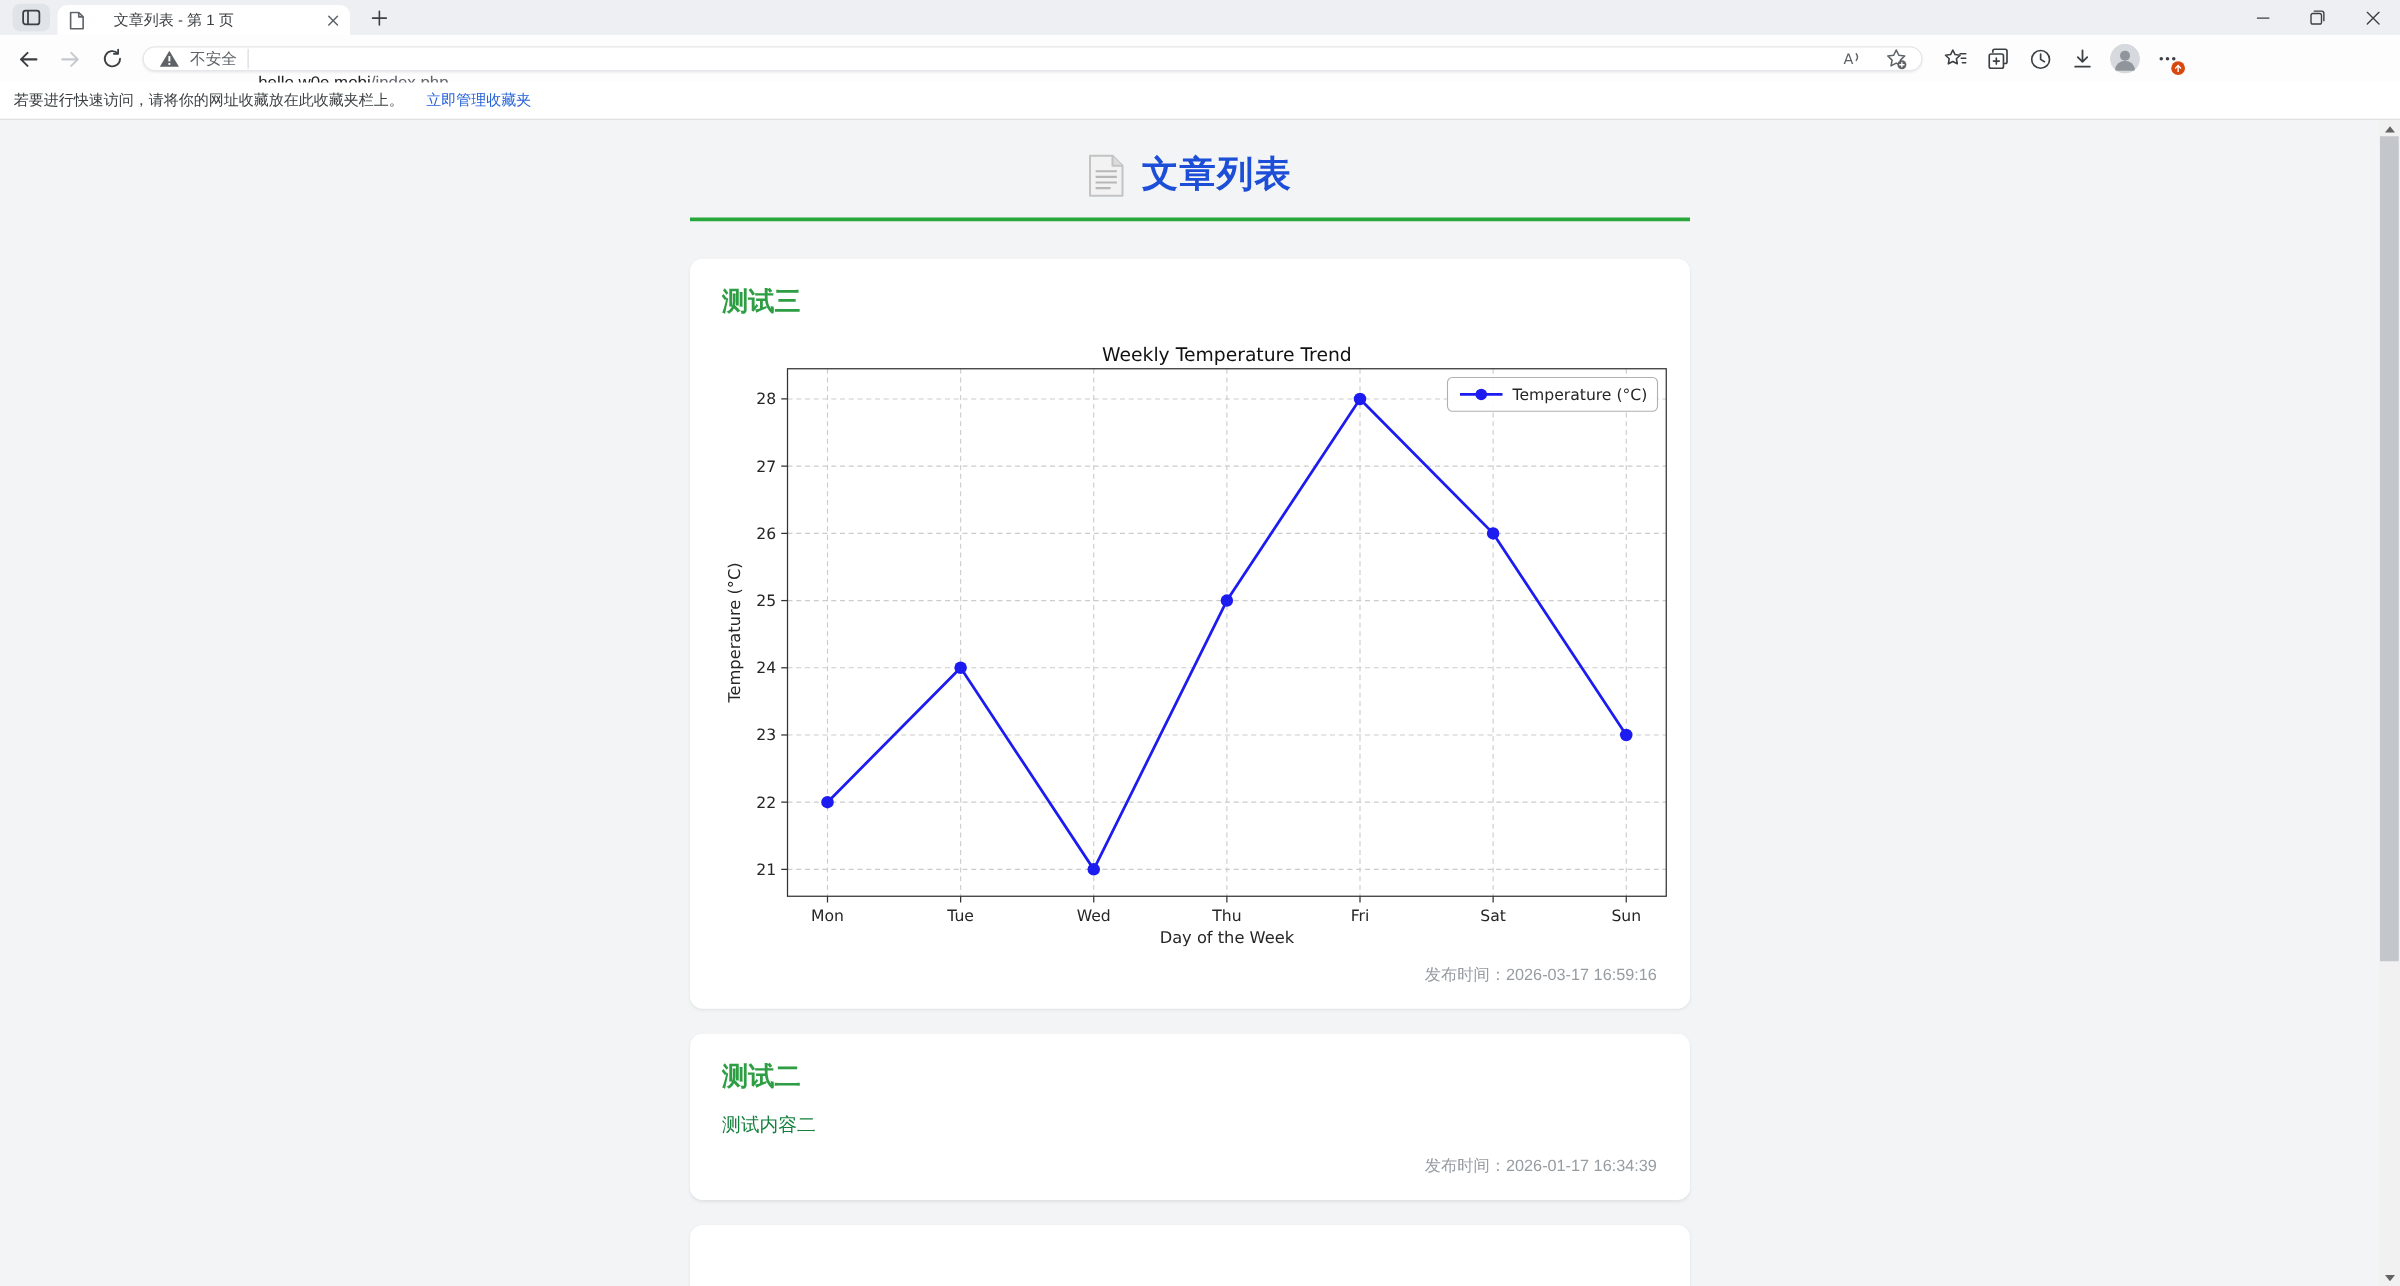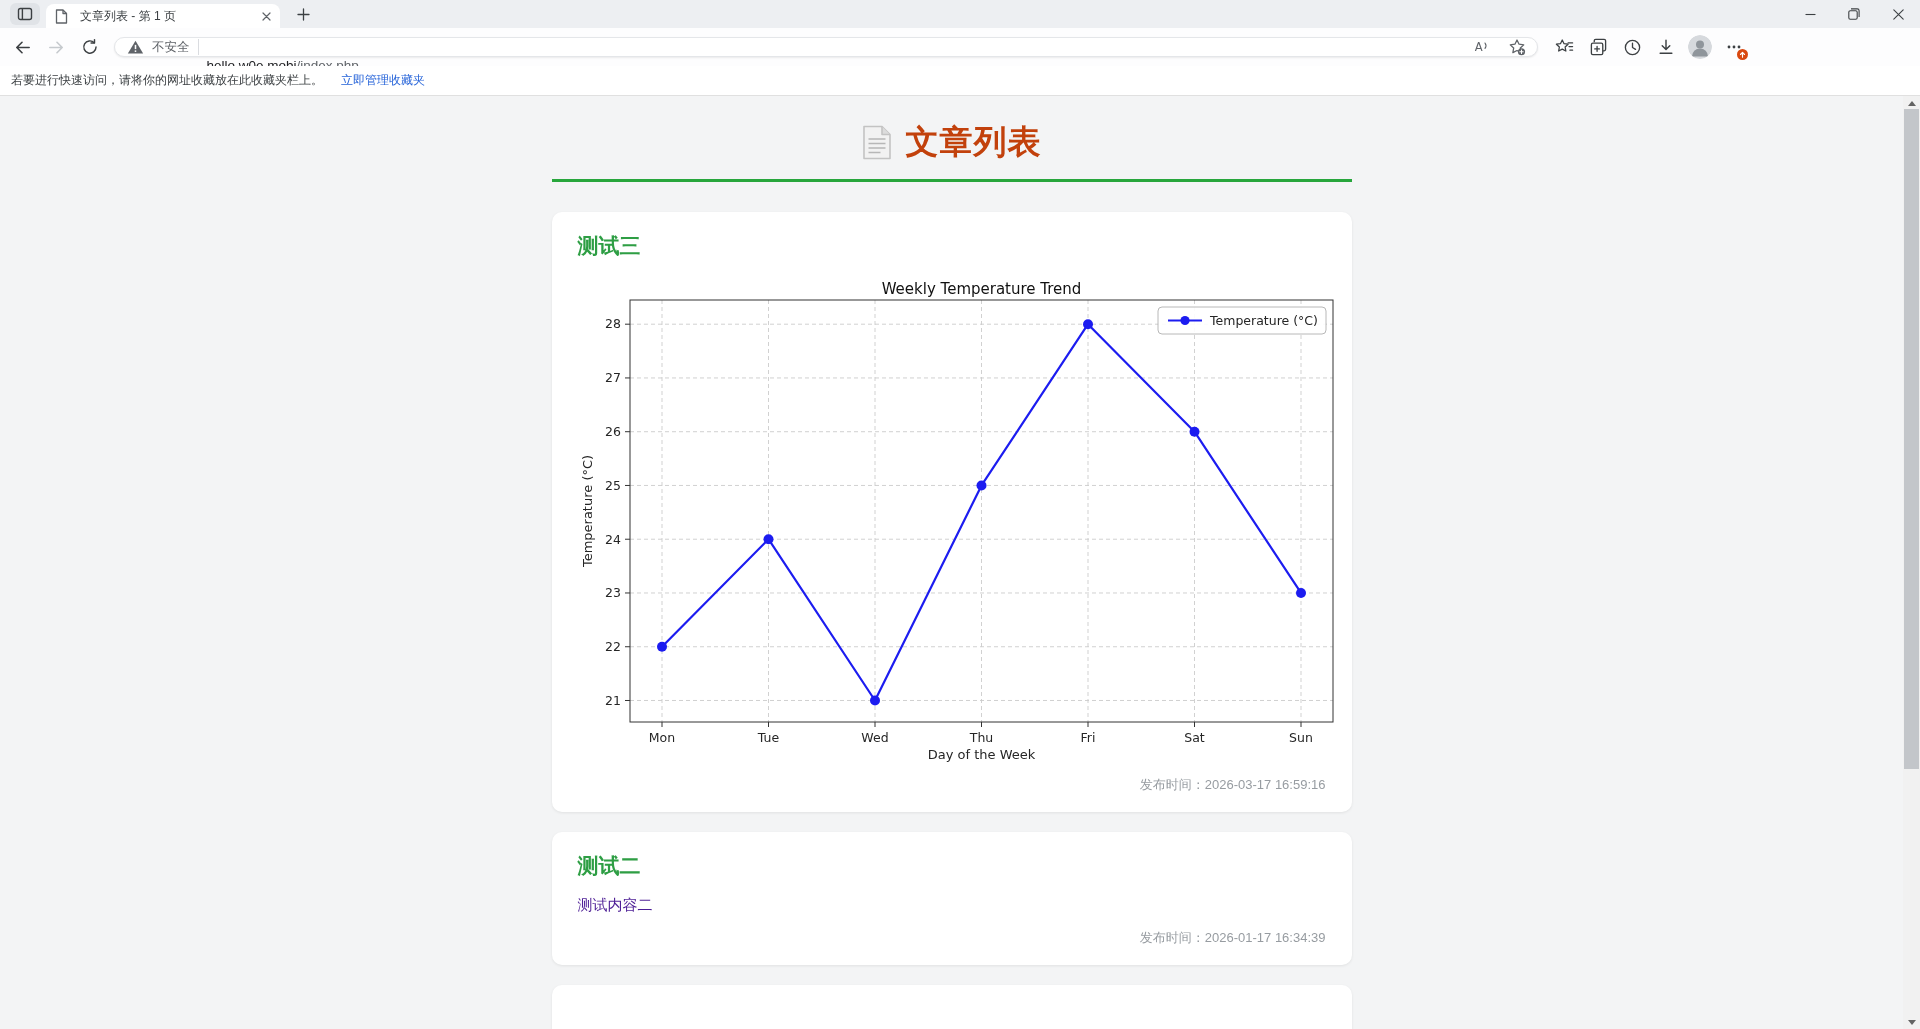--- a/index.html
+++ b/index.html
@@ -2,21 +2,21 @@
 <html><head>
 <meta charset="utf-8">
 <style>
   * { margin:0; padding:0; box-sizing:border-box; }
   html,body { width:1920px; height:1029px; overflow:hidden; font-family:"Liberation Sans","DejaVu Sans",sans-serif; }
   .browser { width:1920px; height:1029px; background:#fff; display:flex; flex-direction:column; }
 
   
   .tabstrip { height:28px; background:#edeff2; display:flex; align-items:flex-end; flex-shrink:0; }
   .tab-actions-btn { align-self:center; margin:0 6px 0 10px; width:30px; height:22px; border-radius:6px; background:#e0e3e7; display:flex; align-items:center; justify-content:center; cursor:pointer; }
-  .tab { width:234px; height:24px; background:#fff; border-radius:8px 8px 0 0; display:flex; align-items:center; padding:0 6px 0 9px; gap:12px; }
+  .tab { width:234px; height:24px; background:#fff; border-radius:8px 8px 0 0; display:flex; align-items:center; padding:0 6px 0 9px; gap:23px; }
   .tab-title { flex:1; font-size:12px; color:#3c4043; white-space:nowrap; overflow:hidden; text-overflow:ellipsis; }
   .tab-close { width:16px; height:16px; display:flex; align-items:center; justify-content:center; border-radius:4px; cursor:pointer; }
   .new-tab-btn { align-self:center; margin-left:10px; width:26px; height:22px; display:flex; align-items:center; justify-content:center; border-radius:4px; cursor:pointer; }
   .tabstrip-spacer { flex:1; }
   .win-controls { display:flex; align-self:stretch; }
   .win-btn { width:44px; display:flex; align-items:center; justify-content:center; cursor:pointer; }
 
   
   .toolbar { height:38px; background:#fdfdfe; display:flex; align-items:center; flex-shrink:0; padding:0 8px 0 6px; gap:2px; }
   .tb-btn { width:32px; height:30px; display:flex; align-items:center; justify-content:center; border-radius:6px; cursor:pointer; flex-shrink:0; }
@@ -34,27 +34,27 @@
   
   .favbar { height:30px; background:#fff; border-bottom:1px solid #e0e0e0; display:flex; align-items:center; padding-left:11px; gap:18px; flex-shrink:0; font-size:12px; color:#3c4043; }
   .favbar a { color:#2563d9; cursor:pointer;text-align:right; }
 
   
   .content { flex:1; background:#f3f4f5; position:relative; overflow:hidden; }
   .page-area { position:absolute; left:0; top:0; right:17px; bottom:0; overflow:hidden; }
   .page-column { width:800px; margin:0 auto; }
   .page-header { padding-top:24px; border-bottom:3px solid #27a63c; padding-bottom:14px; }
   .header-row { display:flex; align-items:center; justify-content:center; gap:14px; }
-  .page-title { font-size:33px; font-weight:bold; color:#c2410c; letter-spacing:1px; }
+  .page-title { font-size:29px; font-weight:bold; color:#1d4ed8; letter-spacing:1px; }
   .card { background:#fff; border-radius:10px; box-shadow:0 1px 3px rgba(0,0,0,.08); padding:20px 26px 18px; margin-top:30px; }
   .card + .card { margin-top:20px; }
   .card h2 { font-size:21px; color:#2e9e44; font-weight:bold; }
   .chart-wrap { margin:22px auto 0; width:770px; }
   .publish { text-align:right; font-size:13px; color:#979ca1; margin-top:14px; }
-  .card-body { font-size:15px; color:#4c1d95; margin-top:16px; }
+  .card-body { font-size:15px; color:#15803d; margin-top:16px; }
   .card-stub { height:60px; padding:0; }
 
   
   .scrollbar { position:absolute; right:0; top:0; bottom:0; width:17px; background:#f1f1f1; }
   .scroll-arrow { position:absolute; left:0; width:17px; height:14px; display:flex; align-items:center; justify-content:center; cursor:pointer; }
   .scroll-arrow.up { top:0; } .scroll-arrow.down { bottom:0; }
   .tri-up { width:0; height:0; border-left:4px solid transparent; border-right:4px solid transparent; border-bottom:5px solid #636363; }
   .tri-down { width:0; height:0; border-left:4px solid transparent; border-right:4px solid transparent; border-top:5px solid #636363; }
   .scroll-thumb { position:absolute; left:1px; top:13px; width:15px; height:660px; background:#c3c6ca; cursor:pointer; }
 

